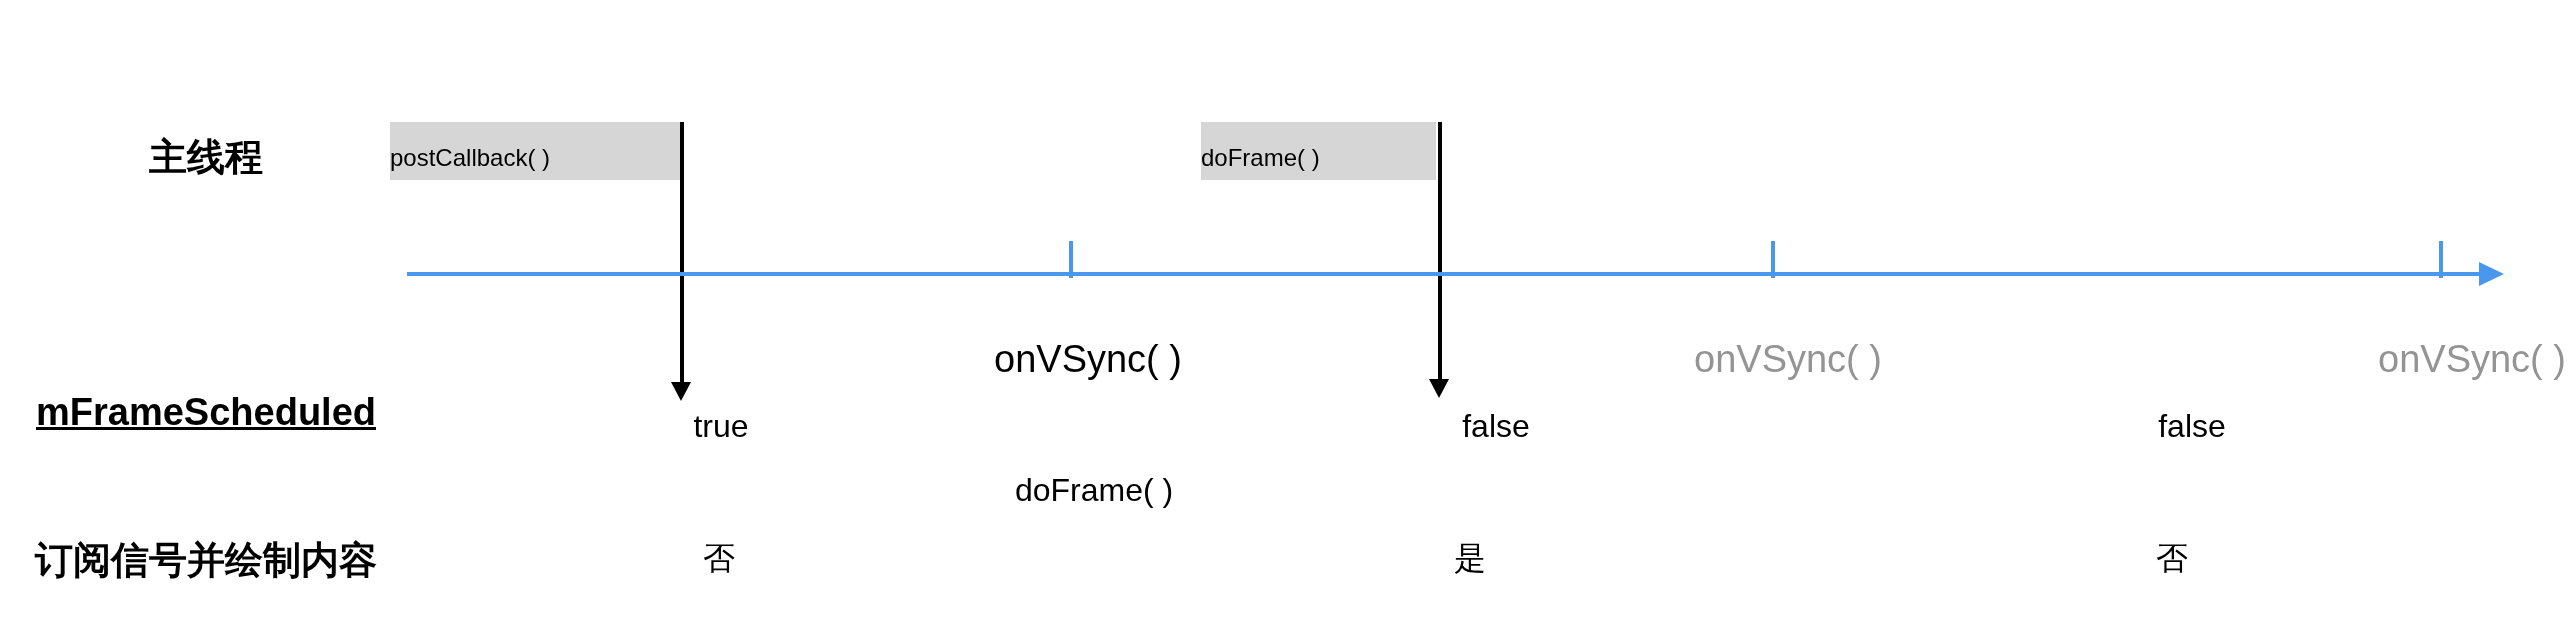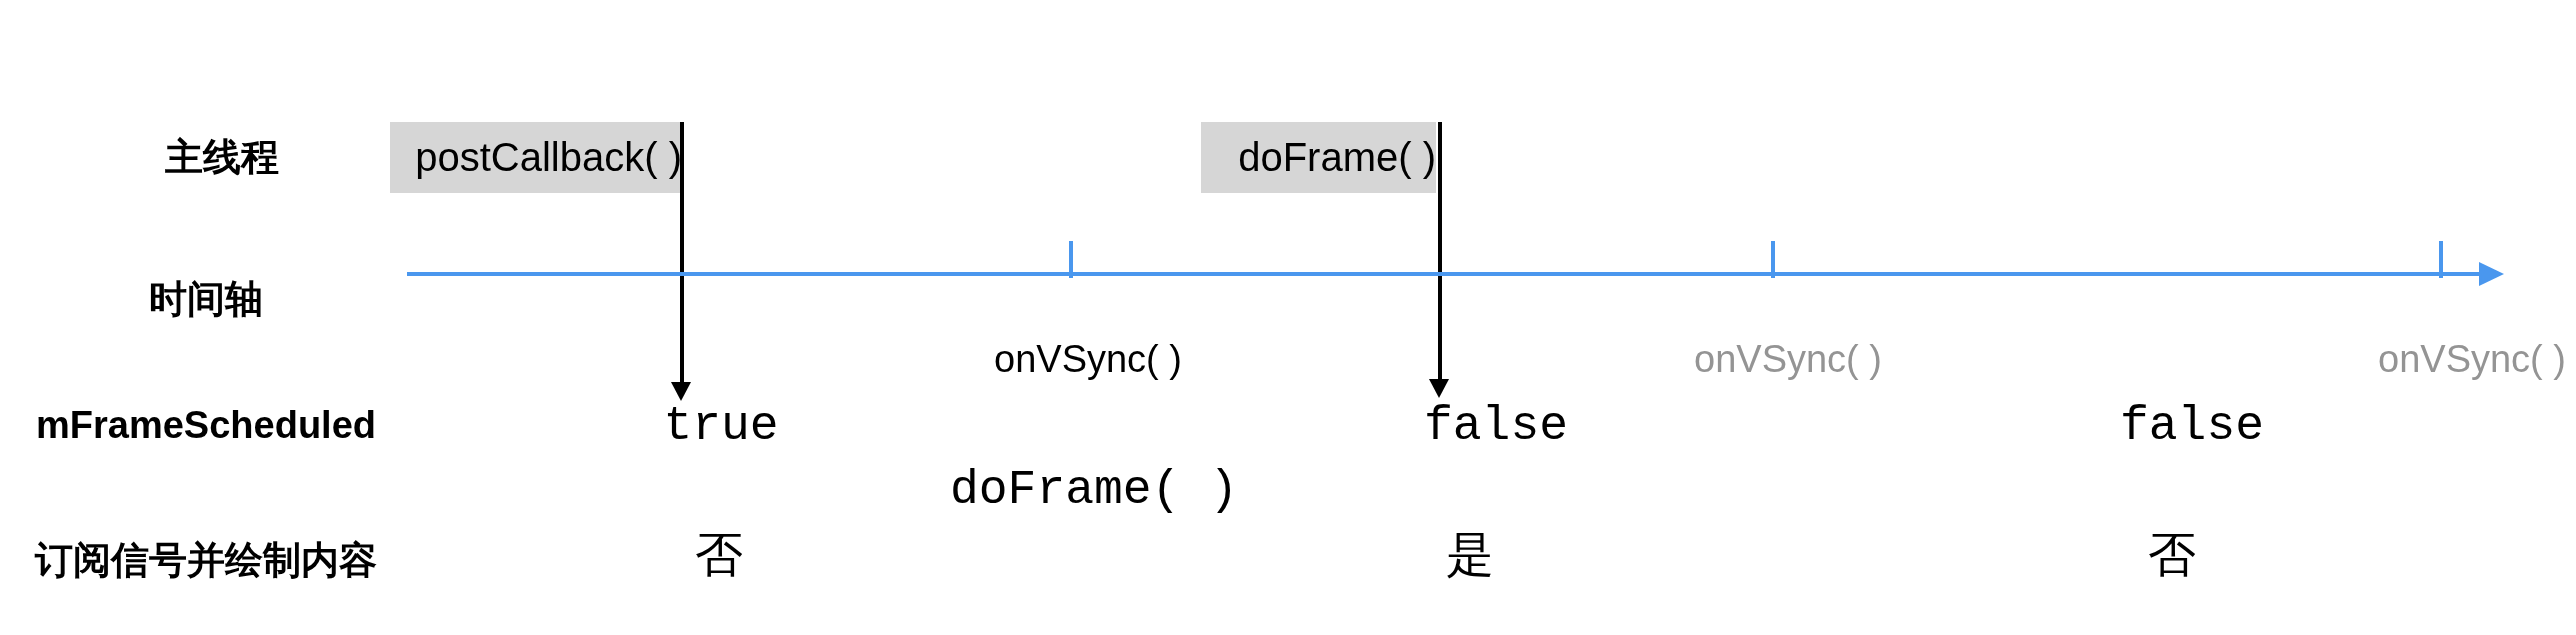--- a/index.html
+++ b/index.html
@@ -20,25 +20,25 @@
     width: 412px;
     text-align: center;
     font-weight: bold;
     font-size: 38px;
     line-height: 42px;
     white-space: nowrap;
   }
 
   
   .call-box {
-    height: 71px;
+    height: 58px;
     background: var(--box_fill, #D6D6D6);
-    font-size: 40px;
+    font-size: 24px;
     line-height: 71px;
-    text-align: right;
+    text-align: left;
     white-space: nowrap;
   }
 
   
   .vline { width: 3.8px; background: var(--ink, #000000); }
   .down-arrowhead {
     width: 0; height: 0;
     border-left: 10.5px solid transparent;
     border-right: 10.5px solid transparent;
     border-top: 19px solid var(--ink, #000000);
@@ -56,35 +56,33 @@
 
   
   .vsync {
     font-size: 38px;
     line-height: 40px;
     transform: translateX(-50%);
     white-space: nowrap;
   }
   .muted { color: var(--muted_gray, #949494); }
   .value {
-    font-size: 48px;
+    font-size: 32px;
     line-height: 40px;
     transform: translateX(-50%);
     white-space: nowrap;
-    font-family: Liberation Mono, monospace;
   }
 </style>
 </head>
 <body>
 
 <div class="stage">
 
-  <div class="abs row-label" style="top:136px;margin-left:16px;">主线程</div>
-  <div class="abs row-label" style="top:278px;">时间轴</div>
-  <div class="abs row-label" style="top:404px;">mFrameScheduled</div>
+  <div class="abs row-label" style="top:136px;">主线程</div>
+  <div class="abs row-label" style="top:391px;text-decoration:underline;">mFrameScheduled</div>
   <div class="abs row-label" style="top:539px;">订阅信号并绘制内容</div>
 
   <div class="abs call-box" style="left:390px; top:122px; width:292px;">postCallback( )</div>
   <div class="abs call-box" style="left:1201px; top:122px; width:235px;">doFrame( )</div>
 
   <div class="abs vline" style="left:680px; top:122px; height:262px;"></div>
   <div class="abs down-arrowhead" style="left:671px; top:382px;"></div>
 
   <div class="abs vline" style="left:1438px; top:122px; height:259px;"></div>
   <div class="abs down-arrowhead" style="left:1429px; top:379px;"></div>

